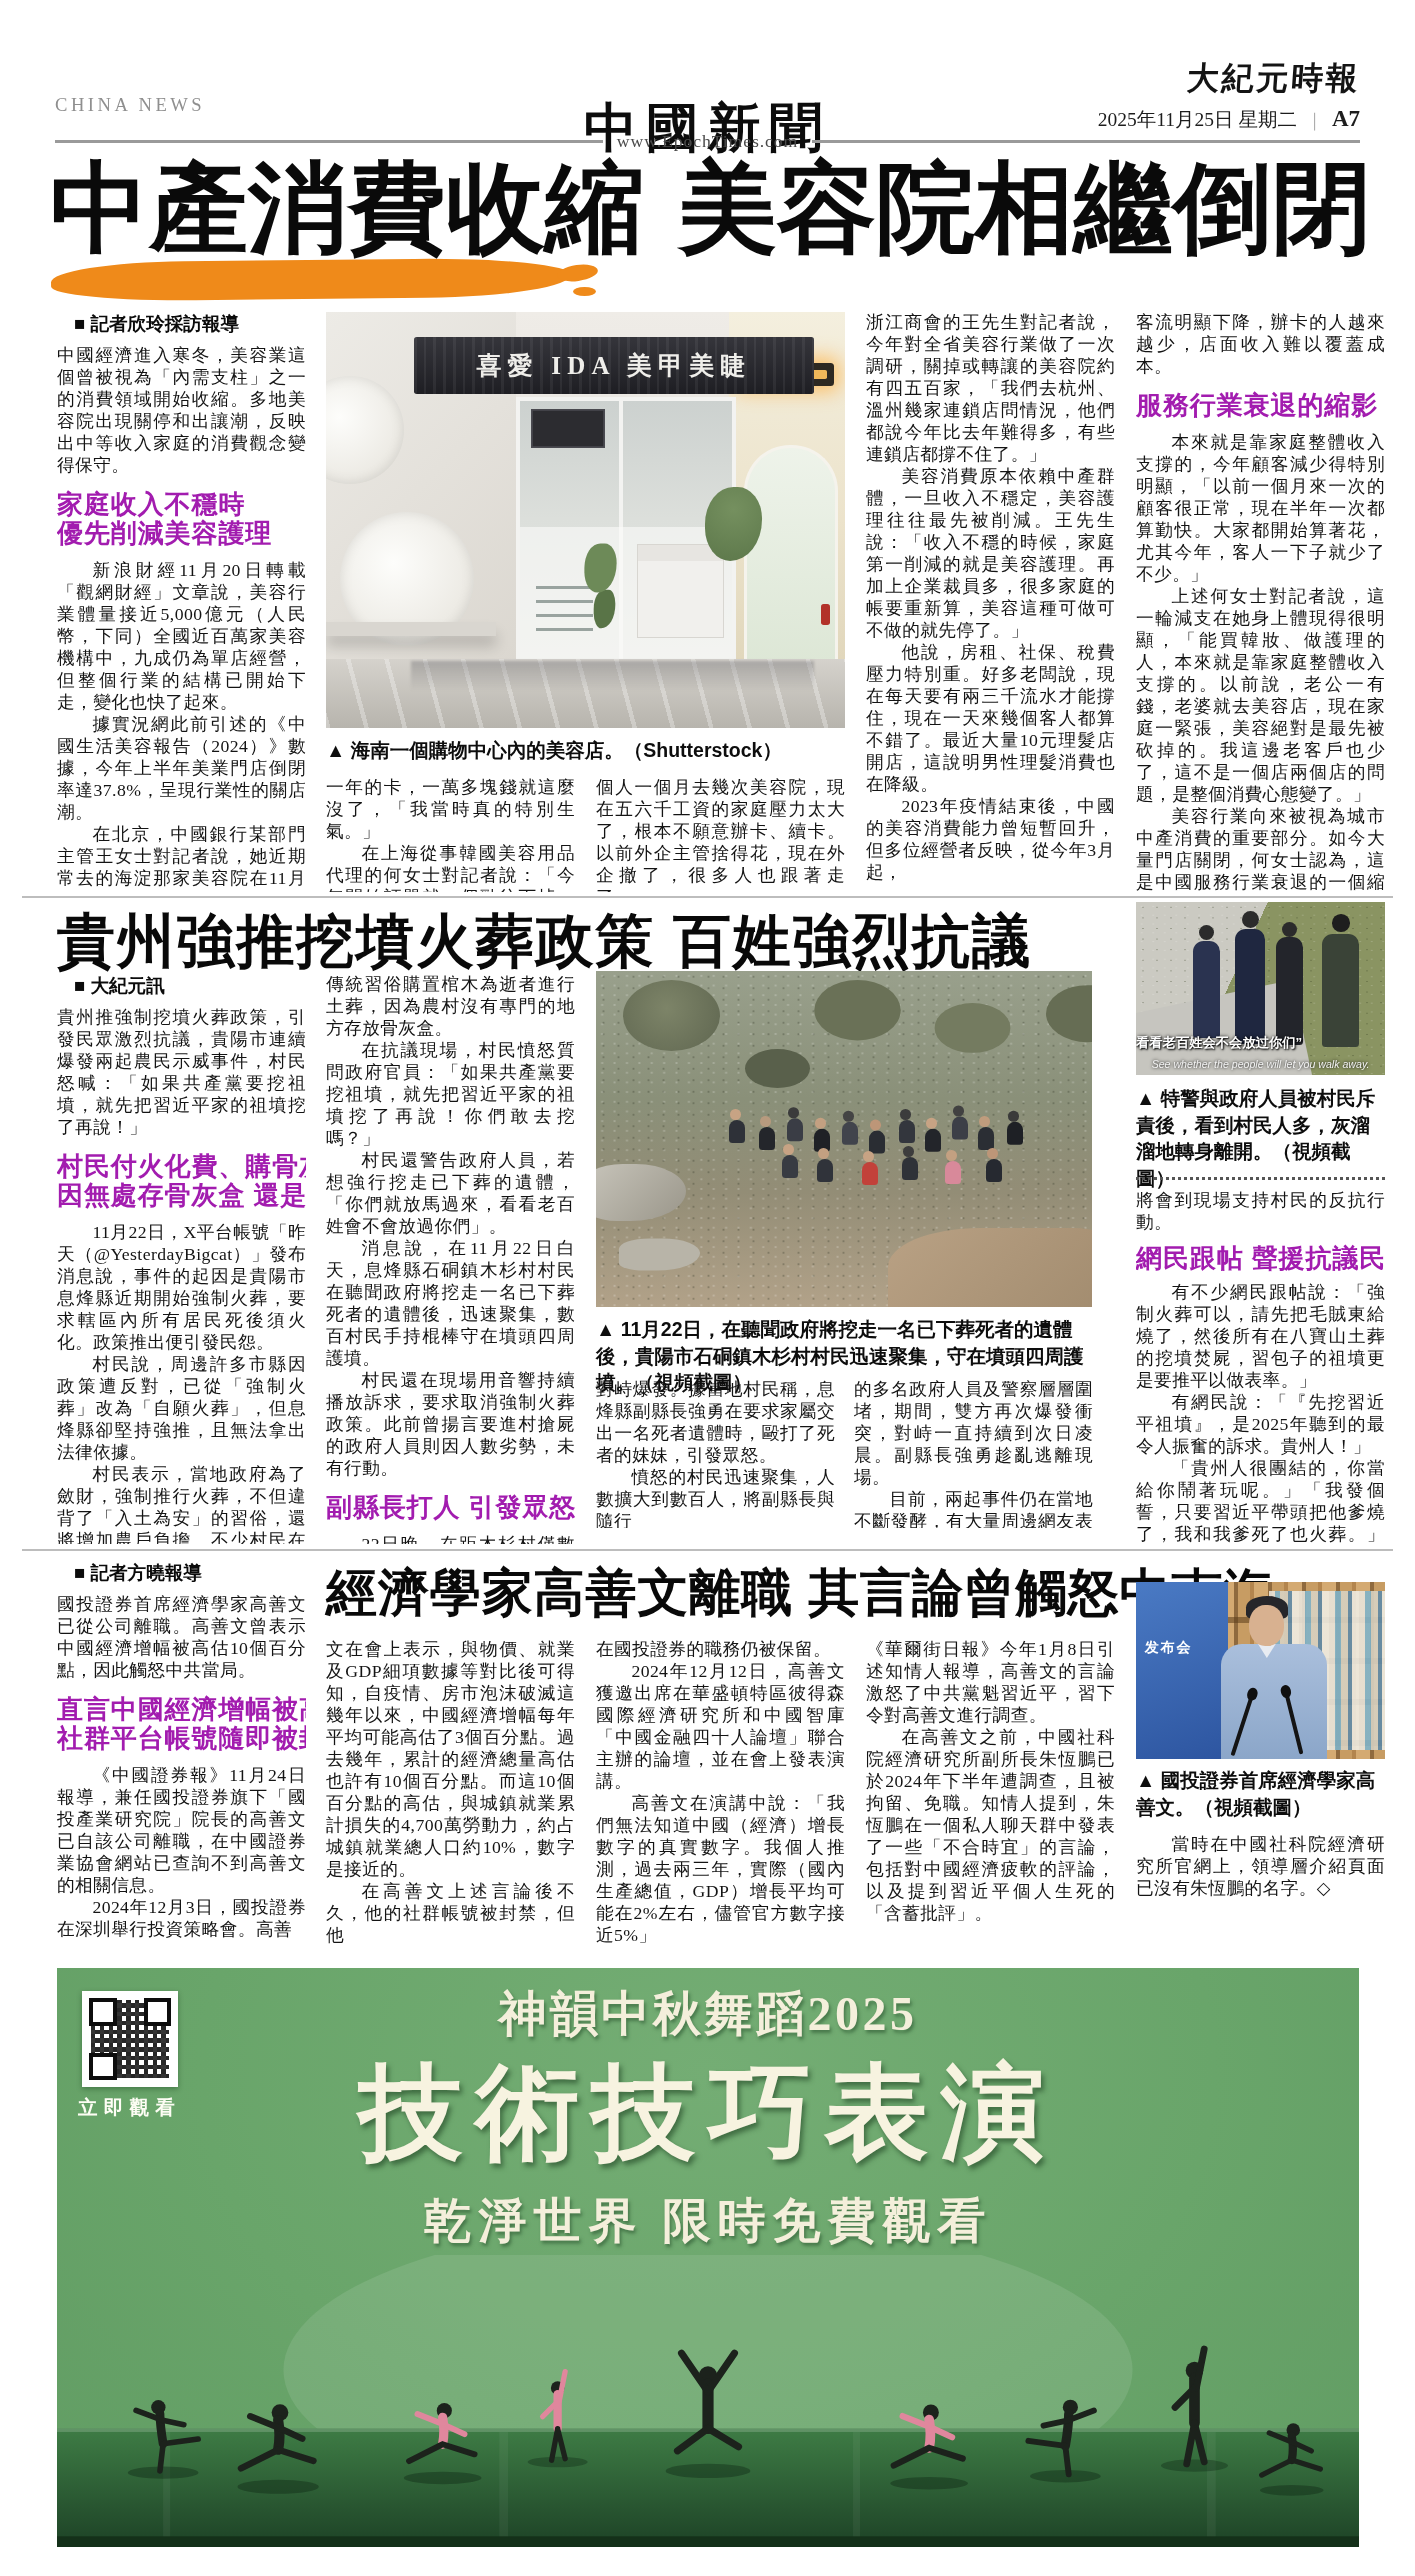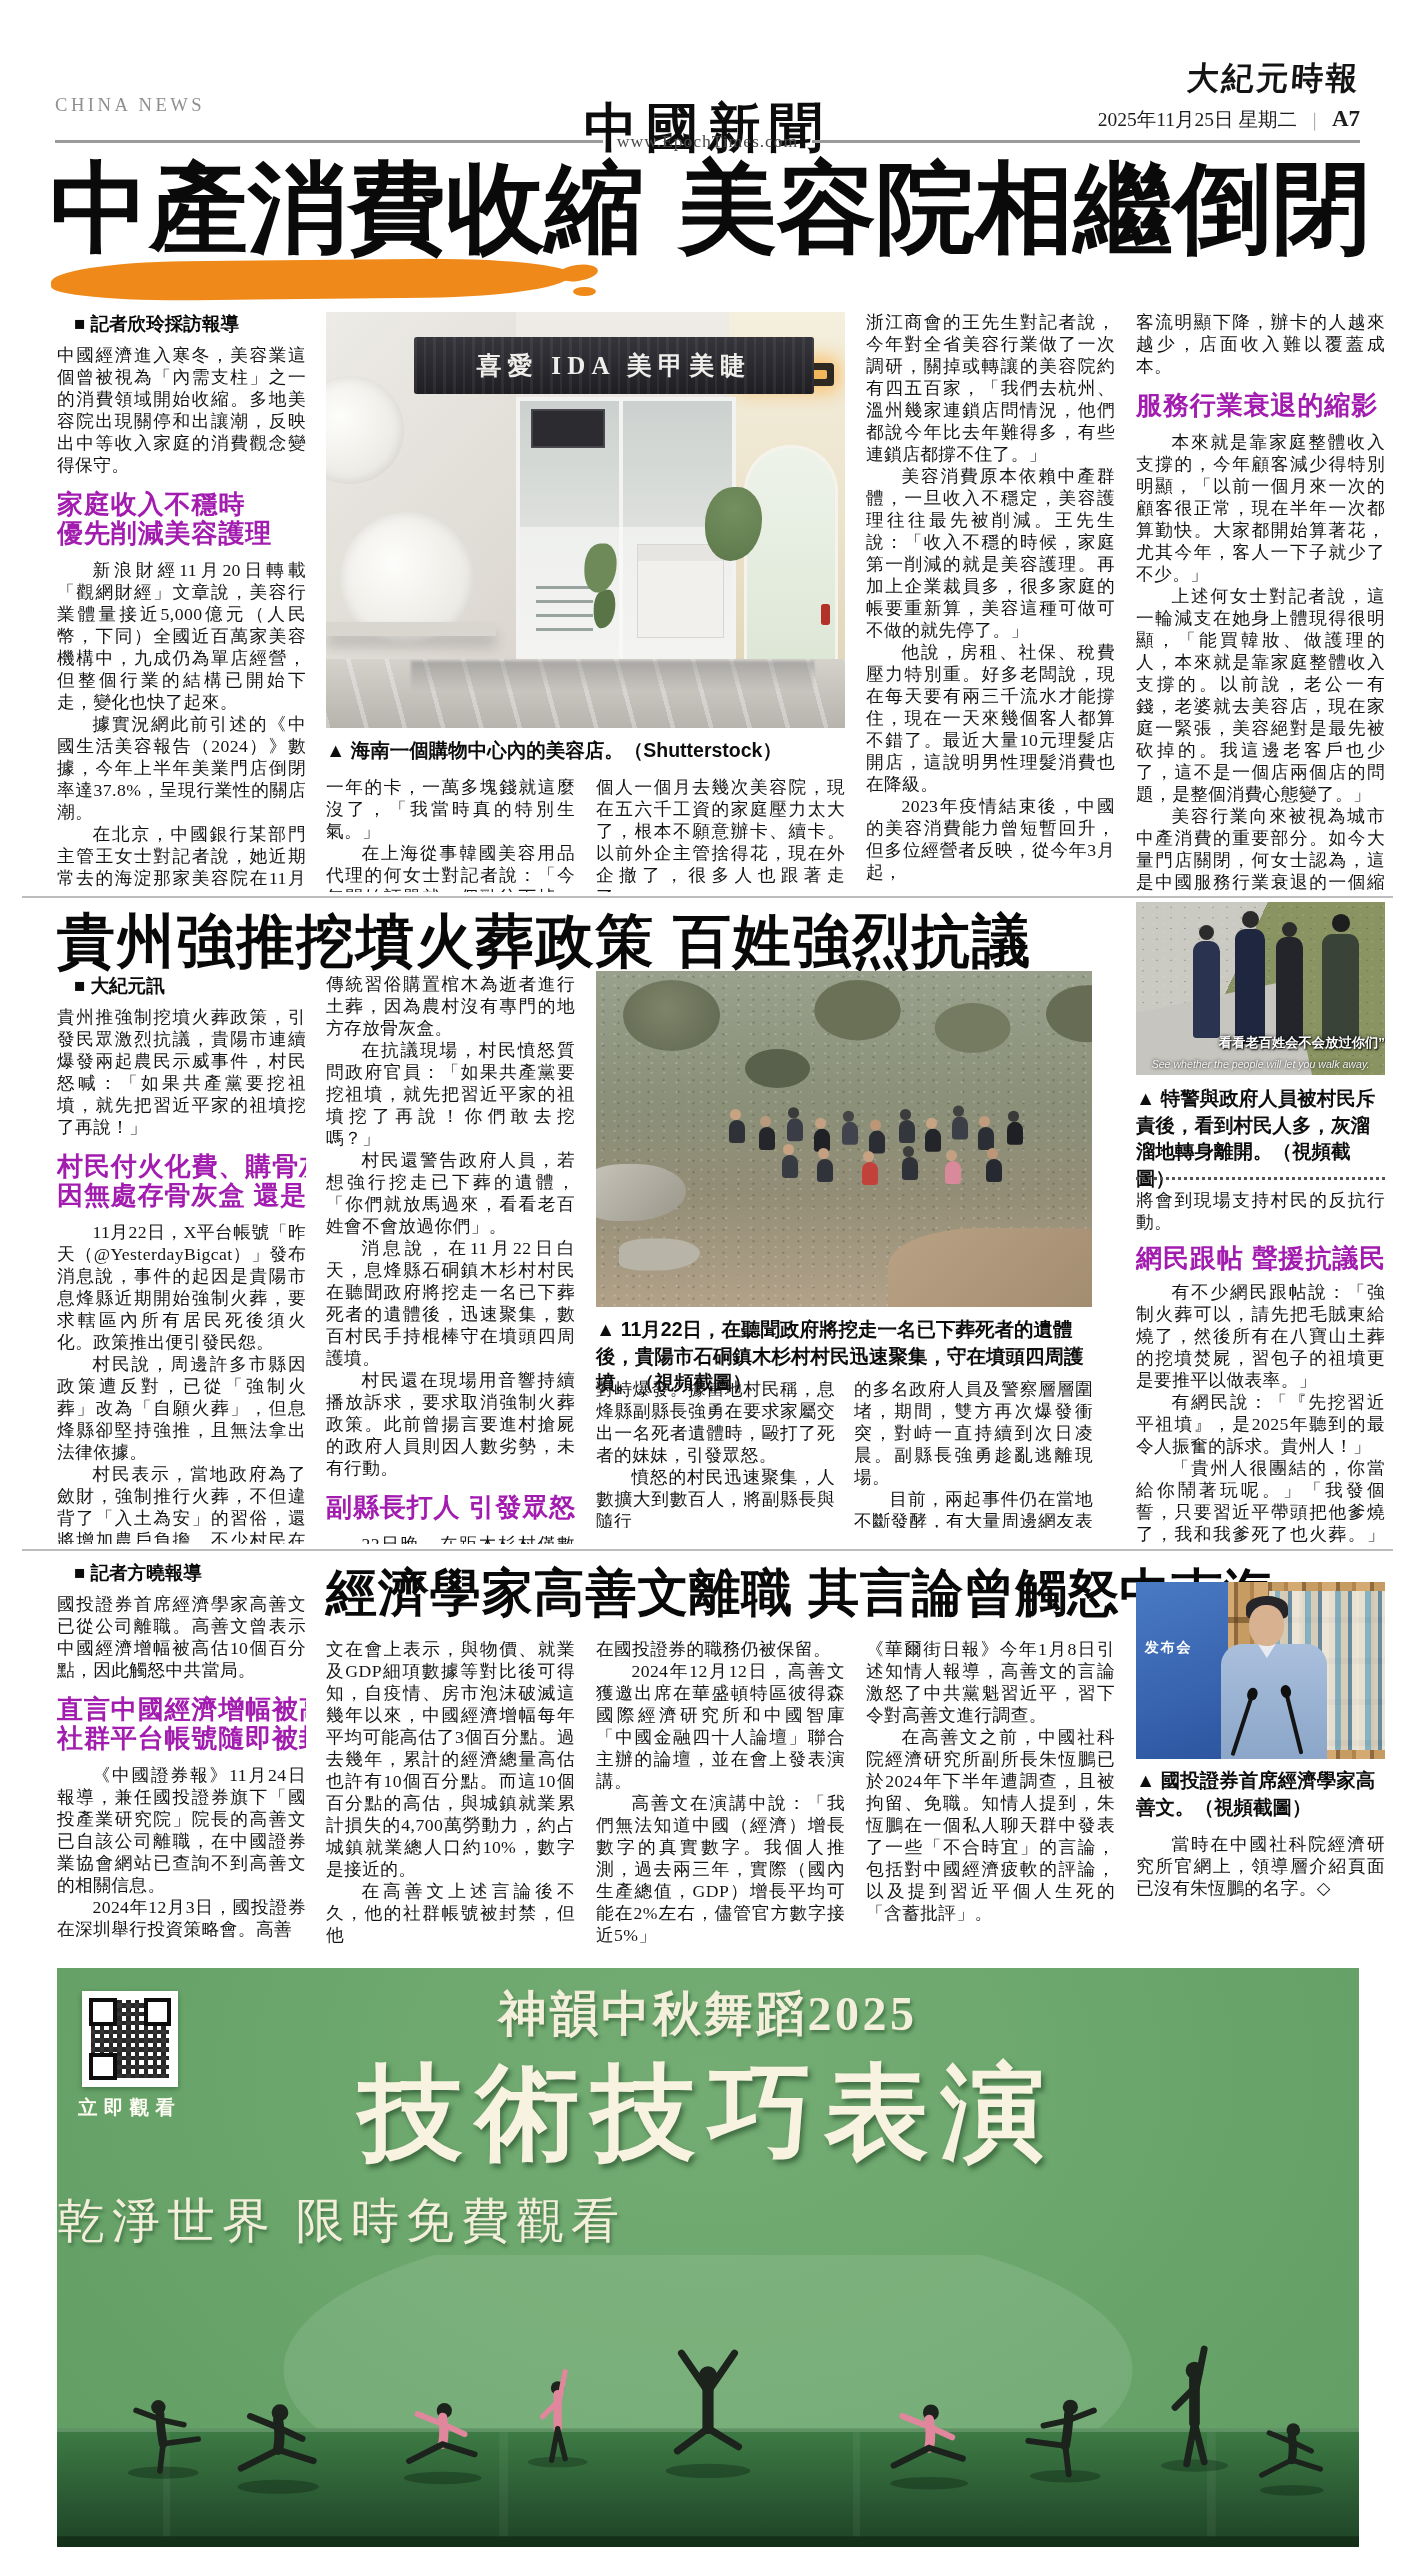--- a/index.html
+++ b/index.html
@@ -89,21 +89,21 @@
   .o-fig{border-radius:10.6px 10.6px 3.5px 3.5px;}
   .o-f1{left:57px;top:39px;width:26.5px;height:97px;background:#2a3350;}
   .o-f2{left:99px;top:26.5px;width:30px;height:115px;background:#1f2740;}
   .o-f3{left:140px;top:35px;width:26.5px;height:108px;background:#23252b;}
   .o-f4{left:186px;top:32px;width:37px;height:113px;background:#3a4337;}
   .o-h{border-radius:50%;background:#2b2b2b;}
   .o-h1{left:63px;top:23px;width:15px;height:15px;}
   .o-h2{left:106px;top:8.8px;width:17px;height:17px;}
   .o-h3{left:146px;top:19.5px;width:15px;height:15px;}
   .o-h4{left:196px;top:12.4px;width:17.7px;height:17.7px;background:#1e1e1e;}
-  .o-sub{left:0;right:0;bottom:23px;text-align:right;color:#fff;font-family:"Liberation Sans",sans-serif;font-weight:bold;font-size:13.3px;text-shadow:0 0 3.5px #000,0.9px 0.9px 1.8px #000;}
+  .o-sub{left:0;right:0;bottom:23px;text-align:left;color:#fff;font-family:"Liberation Sans",sans-serif;font-weight:bold;font-size:13.3px;text-shadow:0 0 3.5px #000,0.9px 0.9px 1.8px #000;}
   .o-sub2{left:0;right:0;bottom:5.3px;text-align:center;color:#f3f3f3;font-family:"Liberation Sans",sans-serif;font-size:10.6px;font-style:italic;text-shadow:0 0 3.5px #000;}
 
   
   .ph-press{left:1136px;top:1582px;width:249px;height:177px;overflow:hidden;
             background:repeating-linear-gradient(90deg,#c79c63 0 12.4px,#b3854e 12.4px 16px,#d4aa72 16px 30px,#8f6a3e 30px 34px),linear-gradient(#c79c63,#c79c63);}
   .pr-shelf{position:absolute;inset:0;background:repeating-linear-gradient(180deg,rgba(0,0,0,0) 0 35px,rgba(90,60,25,.55) 35px 41px);}
   .pr-books{left:133px;top:8.8px;width:117px;height:159px;background:repeating-linear-gradient(90deg,#e8e4da 0 6.2px,#7fb3c9 6.2px 11.5px,#d8d2c2 11.5px 18.6px,#5e8aa8 18.6px 23px,#efece2 23px 30px);opacity:.9;}
   .pr-banner{left:0;top:0;width:92px;height:177px;background:linear-gradient(160deg,#4a7ac4,#2d55a0);}
   .pr-banner span{position:absolute;left:8.8px;top:57px;color:#fff;font-family:"Liberation Sans",sans-serif;font-weight:bold;font-size:14px;letter-spacing:1.8px;}
   .pr-head{left:113px;top:23px;width:35px;height:41px;border-radius:46%;background:#d8b190;}
@@ -115,21 +115,21 @@
   .pr-mic1{left:104px;top:113px;transform:rotate(18deg);}
   .pr-mic2{left:156px;top:111px;transform:rotate(-14deg);}
 
   
   .dotrule{position:absolute;left:1136px;top:1177px;width:249px;border-top:3.5px dotted #555;}
 
   
   .ad{left:57px;top:1968px;width:1302px;height:579px;background:radial-gradient(ellipse at 50% 18%,#74ad74 0%,#69a56a 55%,#619c63 100%);overflow:hidden;}
   .ad-t1{left:0;right:0;top:14px;text-align:center;color:#f4efdb;font-size:48px;font-weight:bold;letter-spacing:3.5px;text-shadow:1.8px 2.7px 3.5px rgba(30,70,35,.5);white-space:nowrap;}
   .ad-t2{left:0;right:0;top:76px;text-align:center;color:#f7f3e0;font-size:104px;font-weight:bold;letter-spacing:12.4px;text-shadow:2.7px 4.4px 5.3px rgba(25,60,30,.55);white-space:nowrap;}
-  .ad-t3{left:0;right:0;top:221px;color:#f4efdb;font-size:48px;font-weight:normal;letter-spacing:7px;text-shadow:1.8px 2.7px 3.5px rgba(30,70,35,.5);white-space:nowrap;}
+  .ad-t3{left:0;right:0;top:221px;text-align:center;color:#f4efdb;font-size:48px;font-weight:bold;letter-spacing:7px;text-shadow:1.8px 2.7px 3.5px rgba(30,70,35,.5);white-space:nowrap;}
   .qr{left:25px;top:23px;width:96px;height:96px;background:#fff;box-shadow:0 1.8px 5.3px rgba(0,40,10,.35);}
   .qr-grid{position:absolute;left:8.8px;top:8.8px;width:78px;height:78px;
            background-image:repeating-linear-gradient(0deg,#101010 0 4.4px,transparent 4.4px 8.8px),repeating-linear-gradient(90deg,#101010 0 4.4px,transparent 4.4px 8.8px);background-blend-mode:screen;opacity:.9;}
   .qr-f{position:absolute;width:19.5px;height:19.5px;border:4.4px solid #0d0d0d;background:#fff;}
   .qr-f1{left:7px;top:7px;} .qr-f2{right:7px;top:7px;} .qr-f3{left:7px;bottom:7px;}
   .qr-label{left:16px;top:126px;width:113px;text-align:center;color:#fdfdf4;font-family:"Liberation Sans",sans-serif;font-weight:bold;font-size:19.5px;letter-spacing:6.2px;white-space:nowrap;}
   .stage{left:0;bottom:0;width:1302px;height:292px;}
   .stage svg{display:block;}
 
   .footer-space{left:0;top:2548px;width:1415px;height:28px;background:#fff;}

